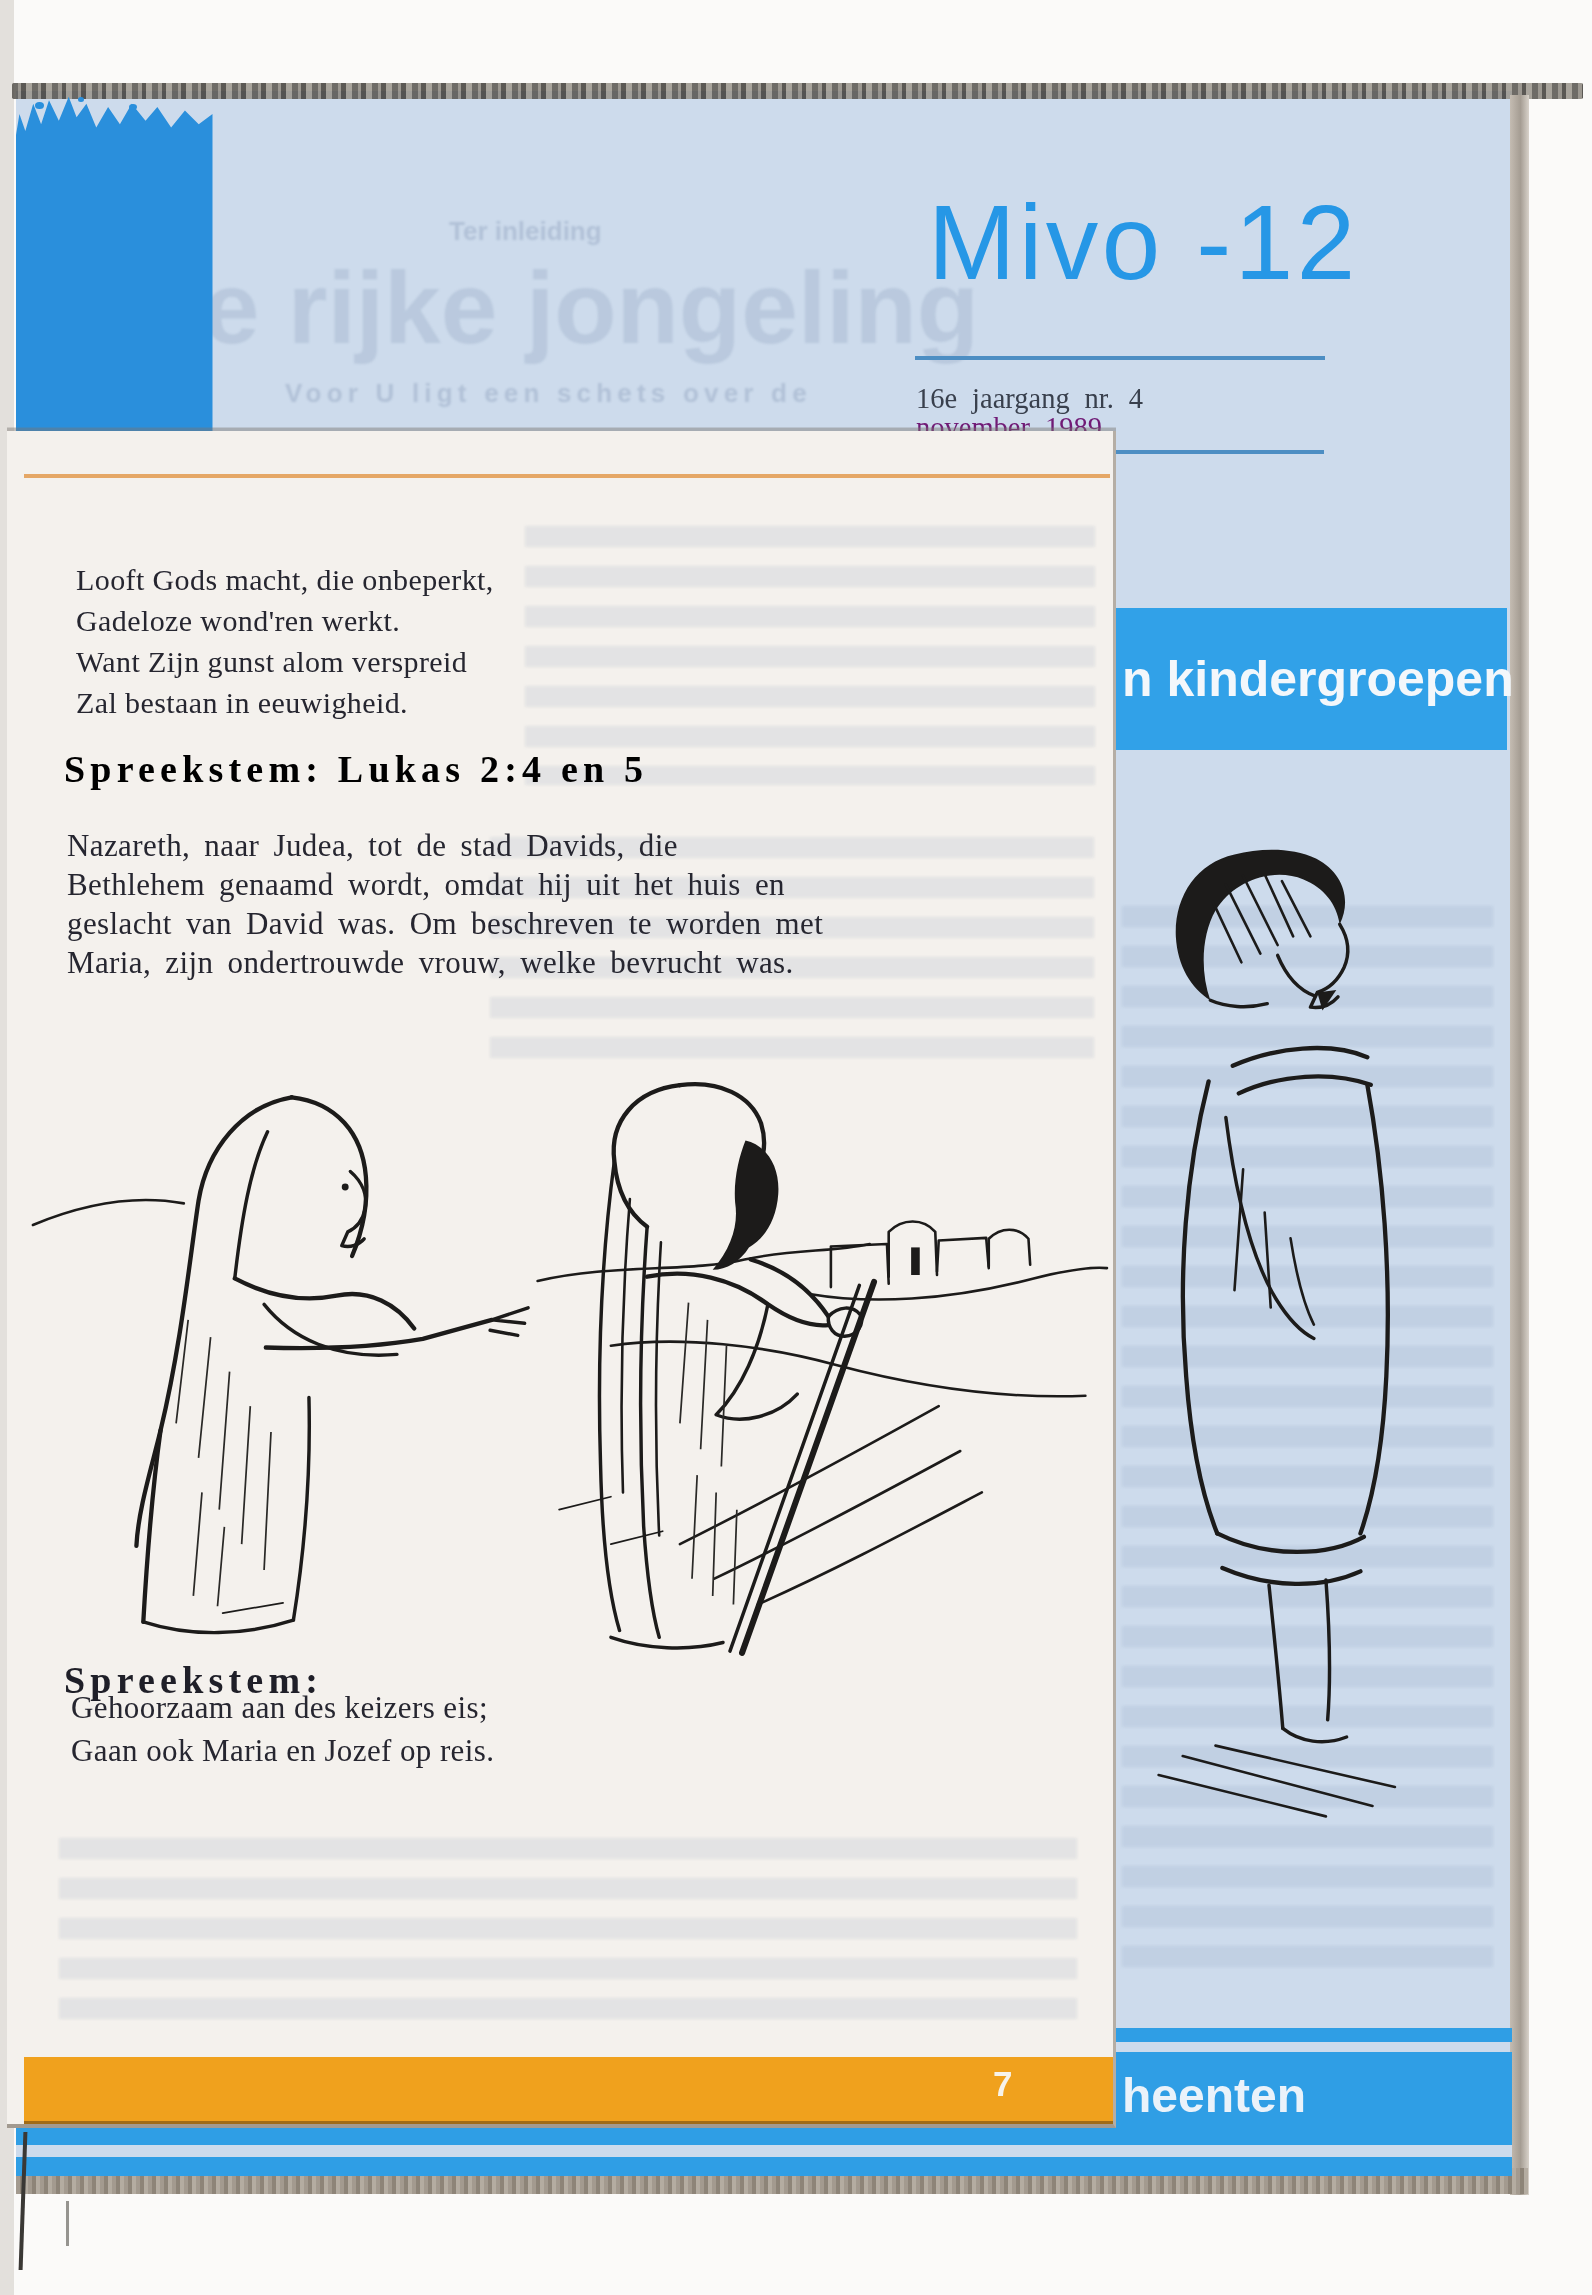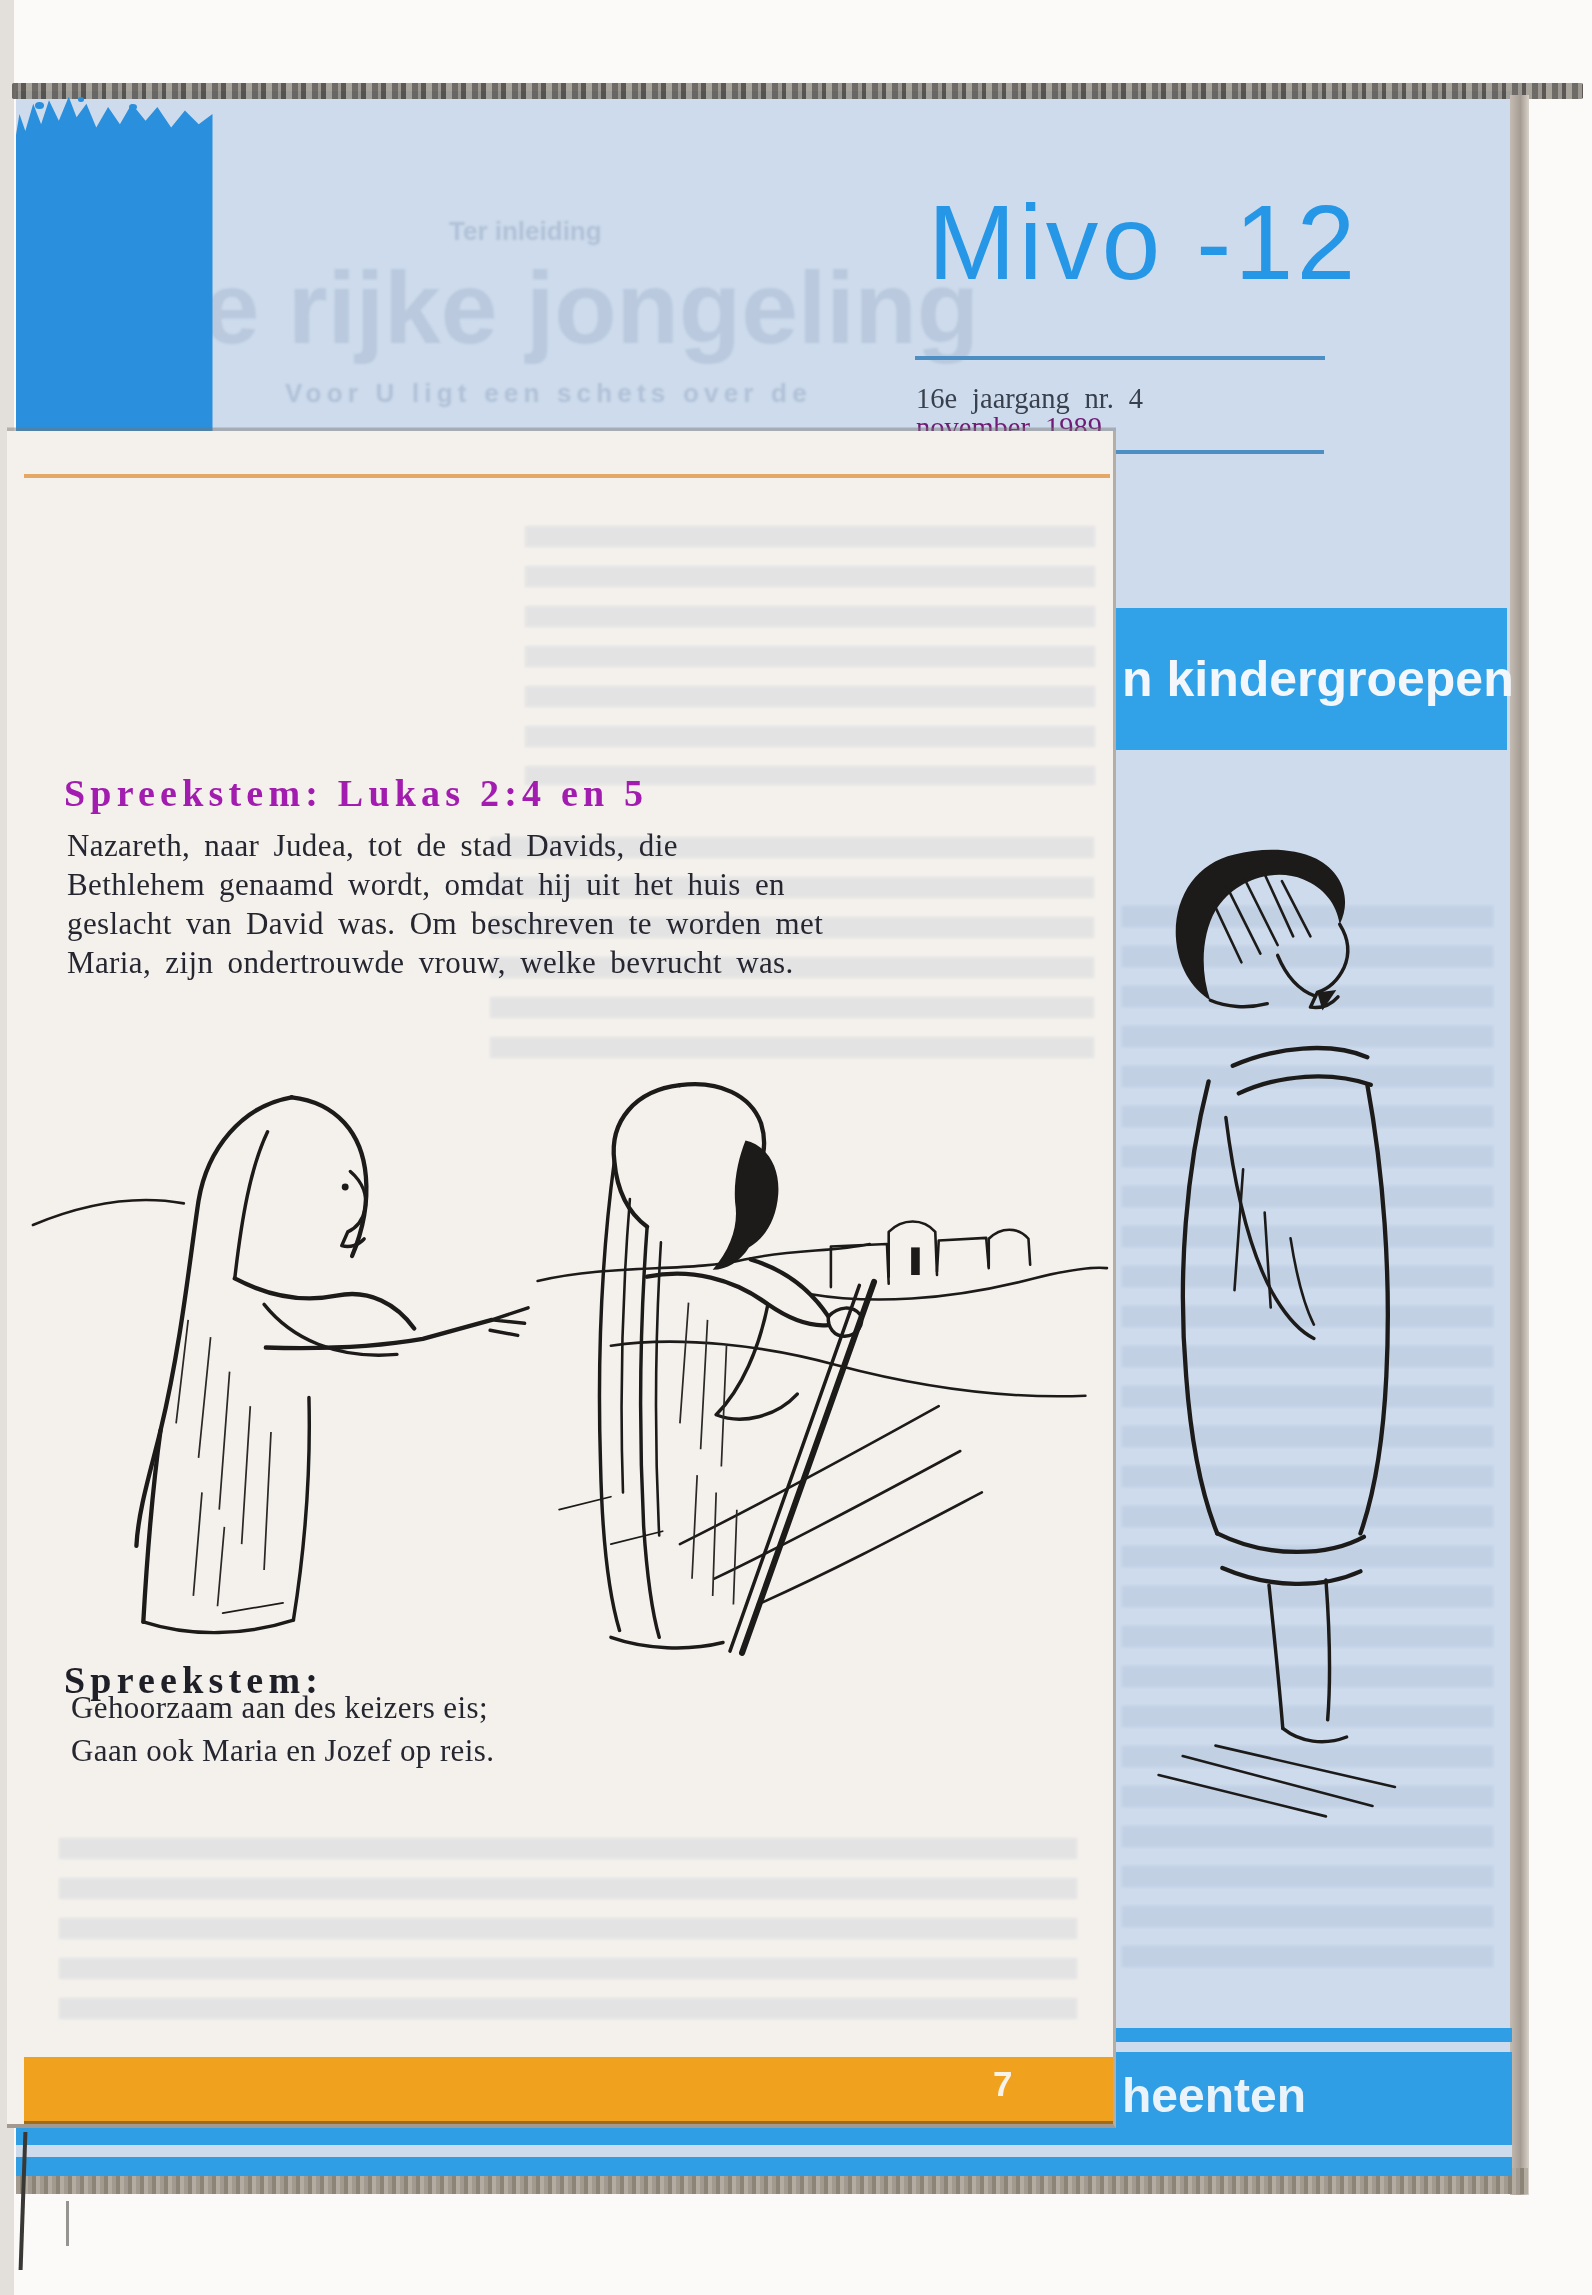--- a/index.html
+++ b/index.html
@@ -52,21 +52,21 @@
   .fb-stripe-b{left:15.5px;top:2157px;width:1496px;height:19px;background:#2f9ee5;}
   .fb-label{left:1122px;top:2068px;font-family:"Liberation Sans",sans-serif;font-weight:bold;
     font-size:48px;color:#eaf2fa;white-space:nowrap;}
 
   
   .overlay{left:7px;top:431px;width:1106px;height:1693px;background:#f4f1ed;
     border-right:3.5px solid #b5aea5;border-bottom:4.3px solid #a29a90;
     box-shadow:0 -3.5px 0 rgba(120,116,110,.45);}
   .orange-rule{left:17.3px;top:43px;width:1086px;height:4.3px;background:#e5a766;}
   .poem{left:69px;top:128px;font-size:30px;line-height:41px;color:#262630;letter-spacing:0.4px;}
-  .h-read{left:57px;top:316px;font-weight:bold;font-size:38px;letter-spacing:5.2px;color:#a21caf;white-space:nowrap;margin-top:24px;}
+  .h-read{left:57px;top:316px;font-weight:bold;font-size:38px;letter-spacing:5.2px;color:#000000;white-space:nowrap;}
   .passage{left:60px;top:395px;font-size:31px;line-height:39px;color:#262630;word-spacing:6px;letter-spacing:0.4px;}
   .h-speech{left:57px;top:1227px;font-weight:bold;font-size:38px;letter-spacing:5.2px;color:#1f1f28;white-space:nowrap;}
   .couplet{left:64px;top:1255px;font-size:31px;line-height:43px;color:#262630;letter-spacing:0.4px;}
   .orange-bar{left:17.3px;top:1626px;width:1089px;height:64px;background:#f0a11d;
     border-bottom:3.5px solid rgba(95,63,18,.55);}
   .pagenum{left:986px;top:1633px;font-family:"Liberation Sans",sans-serif;font-weight:bold;
     font-size:35px;color:#f7f3ea;}
 
   
   svg .ink{stroke:#1c1b1a;fill:none;stroke-linecap:round;stroke-linejoin:round;}
@@ -131,20 +131,26 @@
     <path class="ink" style="stroke-width:3" d="M90,1100 L310,1158 M128,1088 L336,1136 M62,1122 L256,1170"></path>
   </svg>
 
   <div class="abs overlay">
     <div class="abs orange-rule"></div>
 
     <div class="abs ghost-block" style="left:518px;top:95px;width:570px;height:259px;"></div>
     <div class="abs ghost-block" style="left:483px;top:406px;width:604px;height:224px;"></div>
     <div class="abs ghost-block" style="left:52px;top:1407px;width:1018px;height:190px;"></div>
 
+    <div class="abs poem">
+      <div>Looft Gods macht, die onbeperkt,</div>
+      <div>Gadeloze wond'ren werkt.</div>
+      <div>Want Zijn gunst alom verspreid</div>
+      <div>Zal bestaan in eeuwigheid.</div>
+    </div>
 
     <div class="abs h-read">Spreekstem: Lukas 2:4 en 5</div>
 
     <div class="abs passage">
       <div>Nazareth, naar Judea, tot de stad Davids, die</div>
       <div>Bethlehem genaamd wordt, omdat hij uit het huis en</div>
       <div>geslacht van David was. Om beschreven te worden met</div>
       <div>Maria, zijn ondertrouwde vrouw, welke bevrucht was.</div>
     </div>
 

